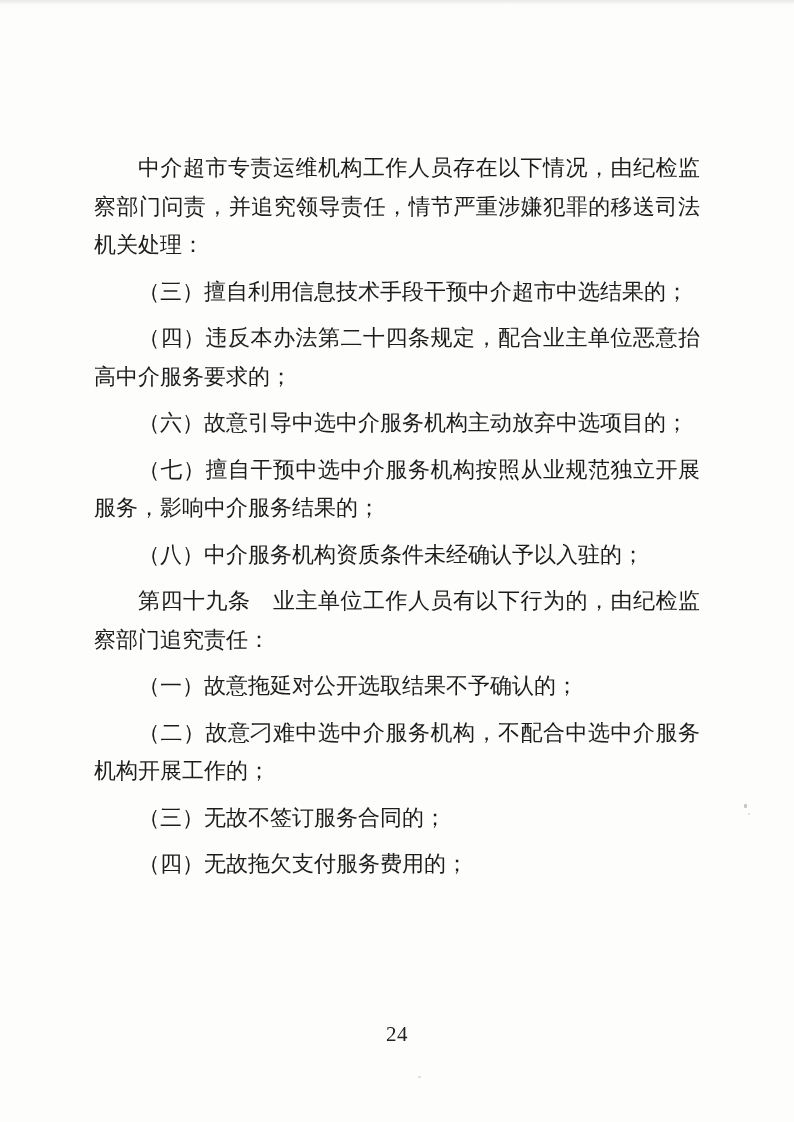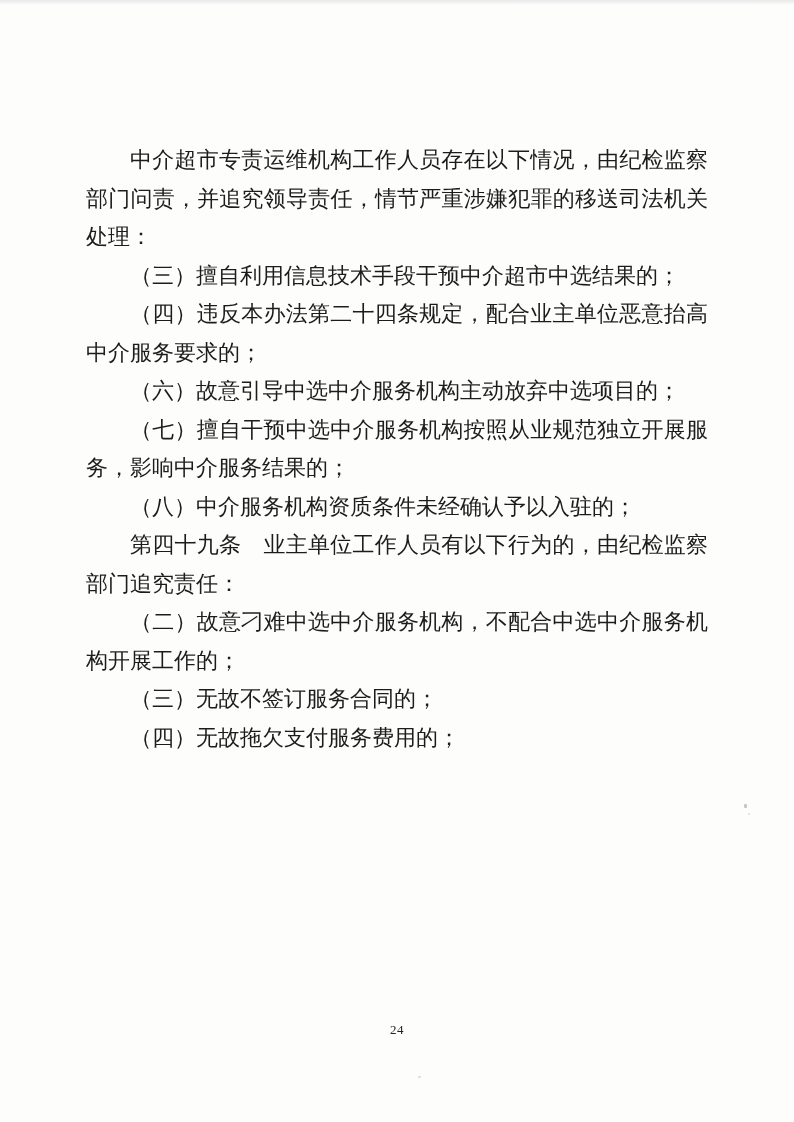--- a/index.html
+++ b/index.html
@@ -32,32 +32,32 @@
     width: 622px;
     color: #1c1c1c;
     font-size: 22px;
     line-height: 38.5px;
     text-align: justify;
     letter-spacing: 0;
     word-break: normal;
     line-break: strict;
   }
   .content p {
-    margin: 0;
+    margin: 8px;
     padding: 0;
     text-indent: 2em;
     font-family: Liberation Serif, serif;
   }
   .page-number {
     position: absolute;
     left: 0;
     top: 1022px;
     width: 100%;
     text-align: center;
-    font-size: 13px;
+    font-size: 21px;
     color: #222222;
     letter-spacing: 0.5px;
   }
   
   .speck {
     position: absolute;
     background: #9a9a98;
     border-radius: 1px;
     pointer-events: none;
   }
@@ -72,20 +72,21 @@
   <div class="scan-edge-top"></div>
 
   <div class="content">
       <p>中介超市专责运维机构工作人员存在以下情况，由纪检监察部门问责，并追究领导责任，情节严重涉嫌犯罪的移送司法机关处理：</p>
       <p>（三）擅自利用信息技术手段干预中介超市中选结果的；</p>
       <p>（四）违反本办法第二十四条规定，配合业主单位恶意抬高中介服务要求的；</p>
       <p>（六）故意引导中选中介服务机构主动放弃中选项目的；</p>
       <p>（七）擅自干预中选中介服务机构按照从业规范独立开展服务，影响中介服务结果的；</p>
       <p>（八）中介服务机构资质条件未经确认予以入驻的；</p>
       <p>第四十九条　业主单位工作人员有以下行为的，由纪检监察部门追究责任：</p>
+      <p>（一）故意拖延对公开选取结果不予确认的；</p>
       <p>（二）故意刁难中选中介服务机构，不配合中选中介服务机构开展工作的；</p>
       <p>（三）无故不签订服务合同的；</p>
       <p>（四）无故拖欠支付服务费用的；</p>
     </div>
 
   <div class="page-number">24</div>
 
   <div class="speck speck-1"></div>
   <div class="speck speck-2"></div>
   <div class="speck speck-3"></div>

